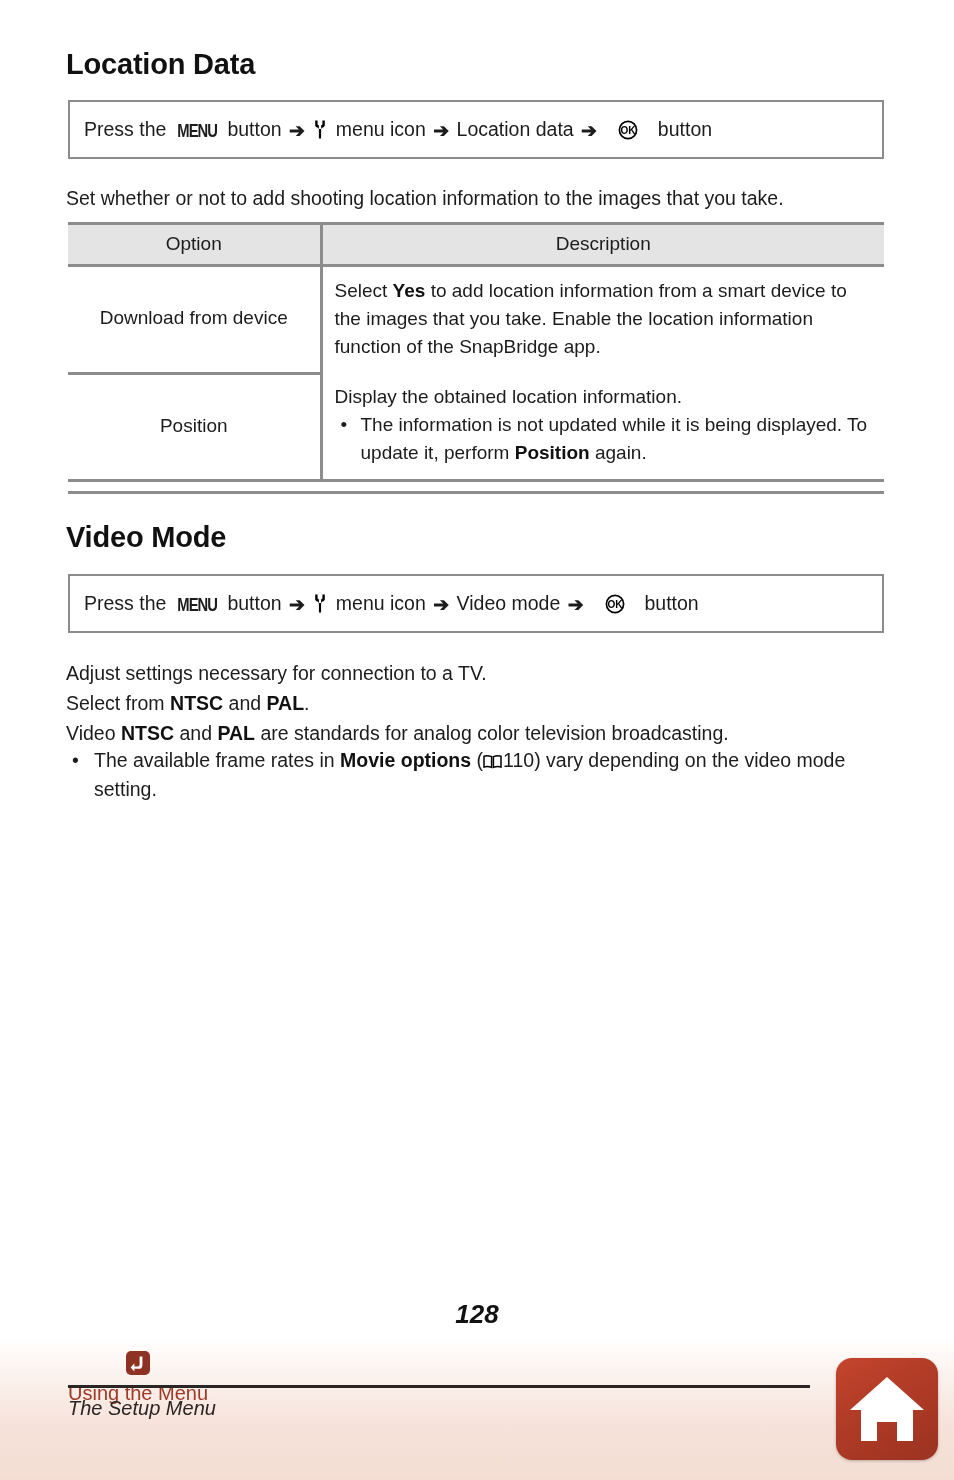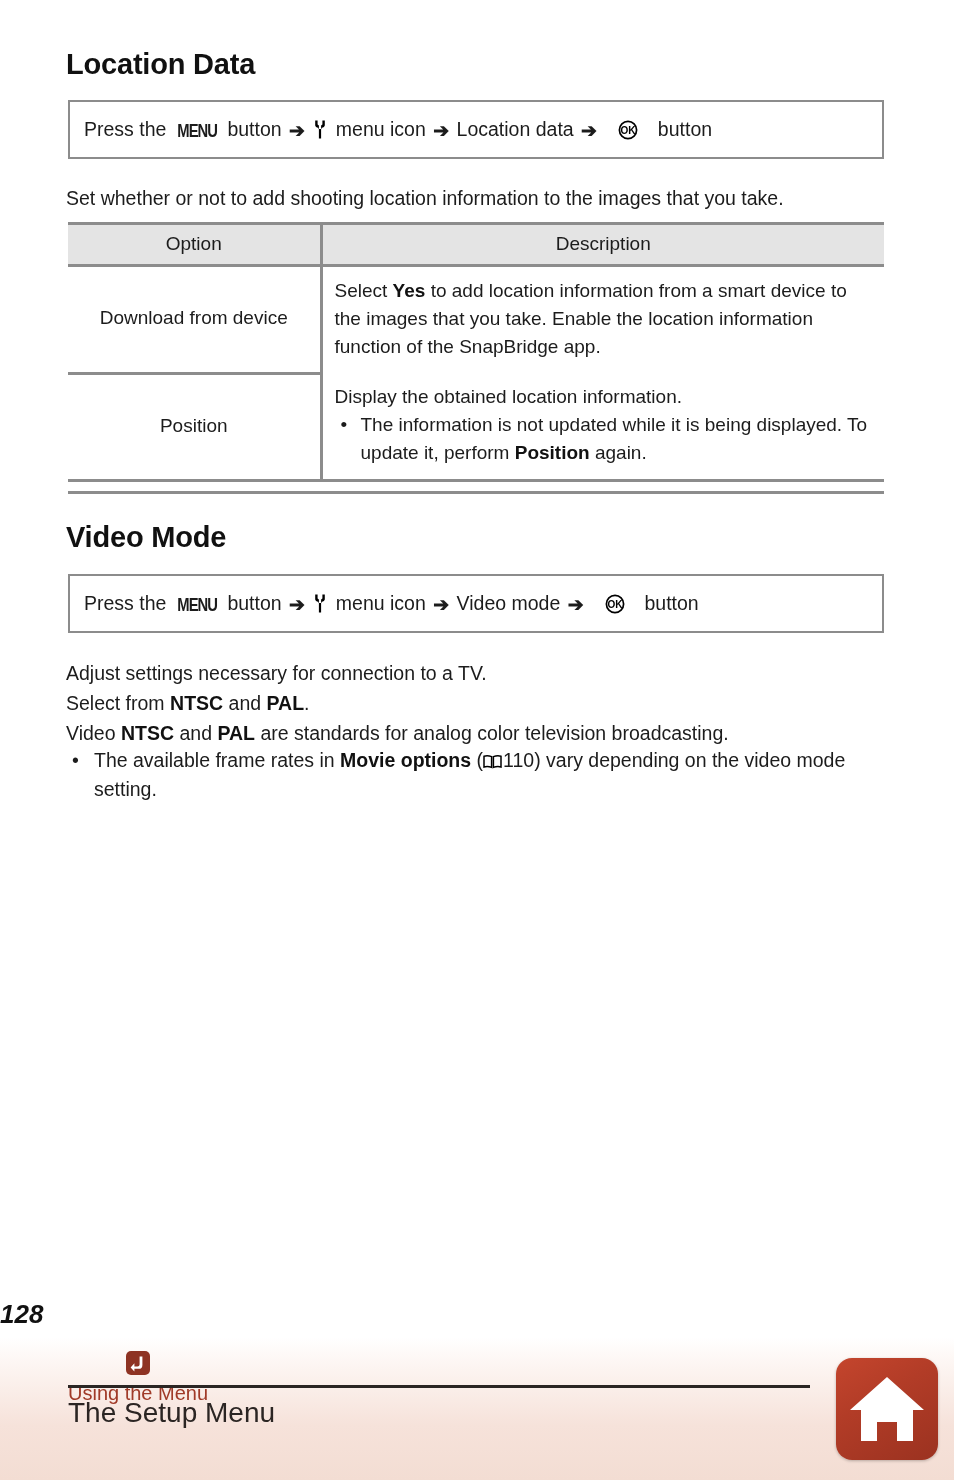--- a/index.html
+++ b/index.html
@@ -189,21 +189,21 @@
     background: #8c8c8c;
   }
   #sec-divider { top: 491px; }
 
   
   #page-num {
     position: absolute;
     left: 0;
     top: 1299px;
     width: 954px;
-    text-align: left;
+    text-align: center;
     font-size: 26px;
     font-weight: bold;
     font-style: italic;
     color: #111111;
   }
 
   
   #footer {
     position: absolute;
     left: 0;
@@ -240,23 +240,24 @@
     left: 68px;
     top: 48px;
     width: 742px;
     height: 3px;
     background: #2b2523;
   }
   #footer-subtitle {
     position: absolute;
     left: 68px;
     top: 60px;
-    font-size: 28px;
+    font-size: 20px;
     color: #2b2523;
     white-space: nowrap;
+    font-style: italic;
   }
   #home-button {
     position: absolute;
     left: 836px;
     top: 21px;
     width: 102px;
     height: 102px;
     border-radius: 16px;
     background: linear-gradient(150deg, #c4452d 0%, #b23c27 40%, #9b3220 100%);
     box-shadow: 0 1px 3px rgba(0,0,0,0.25);

